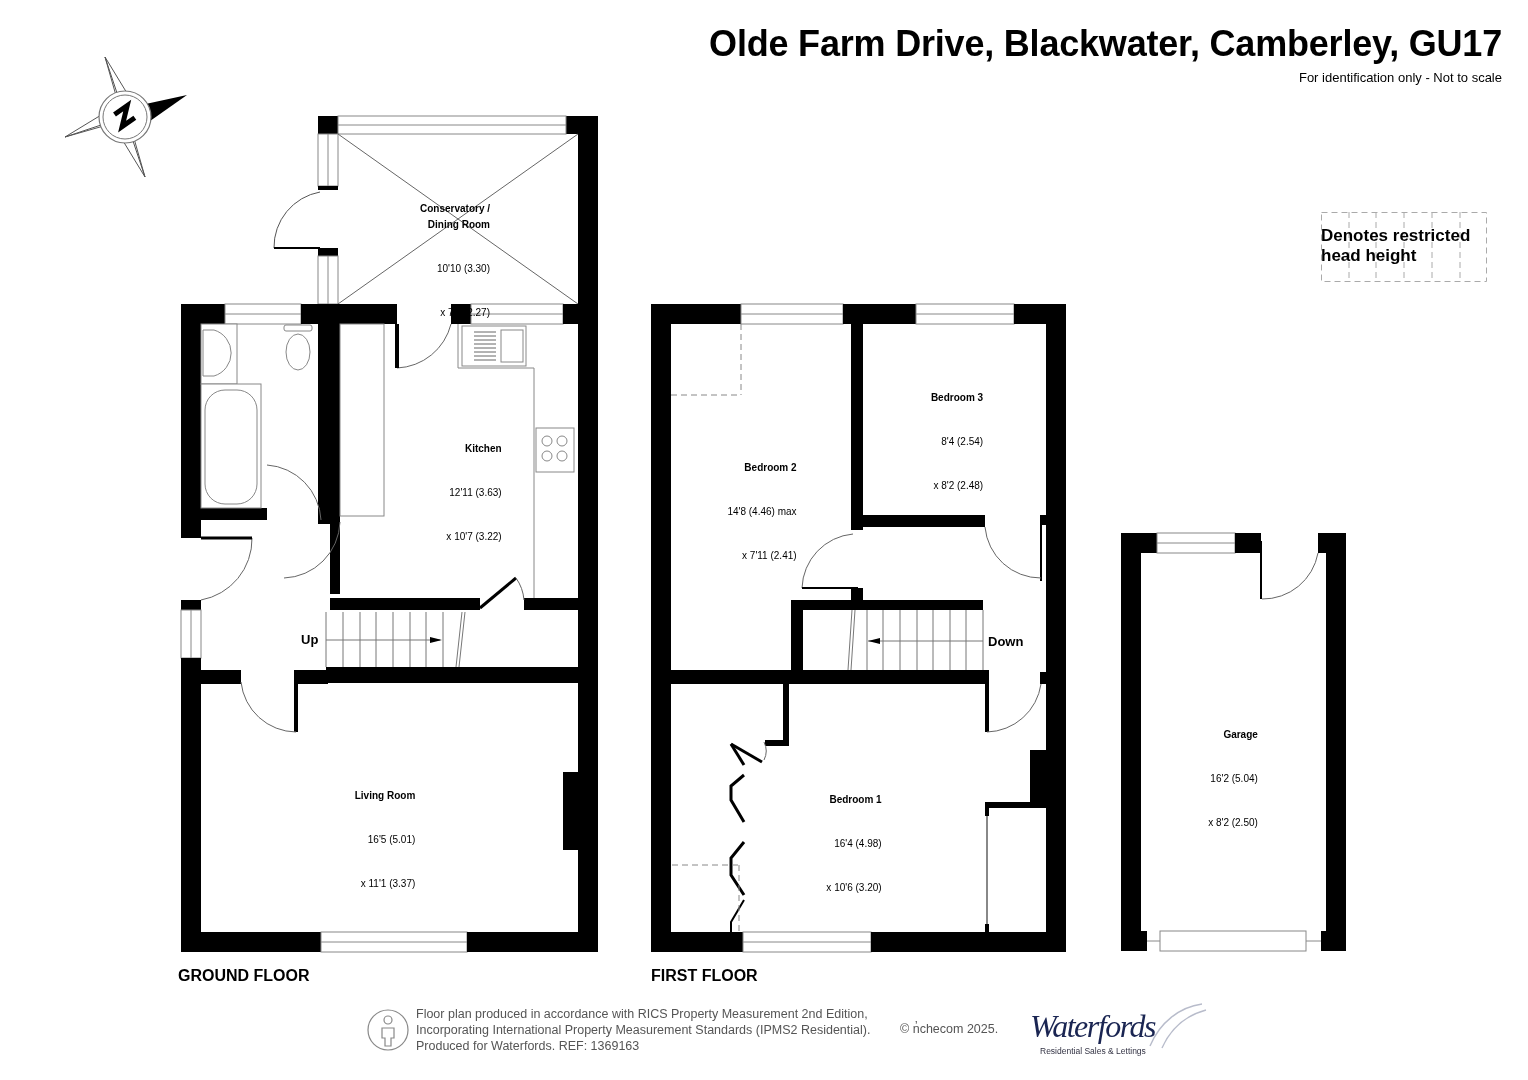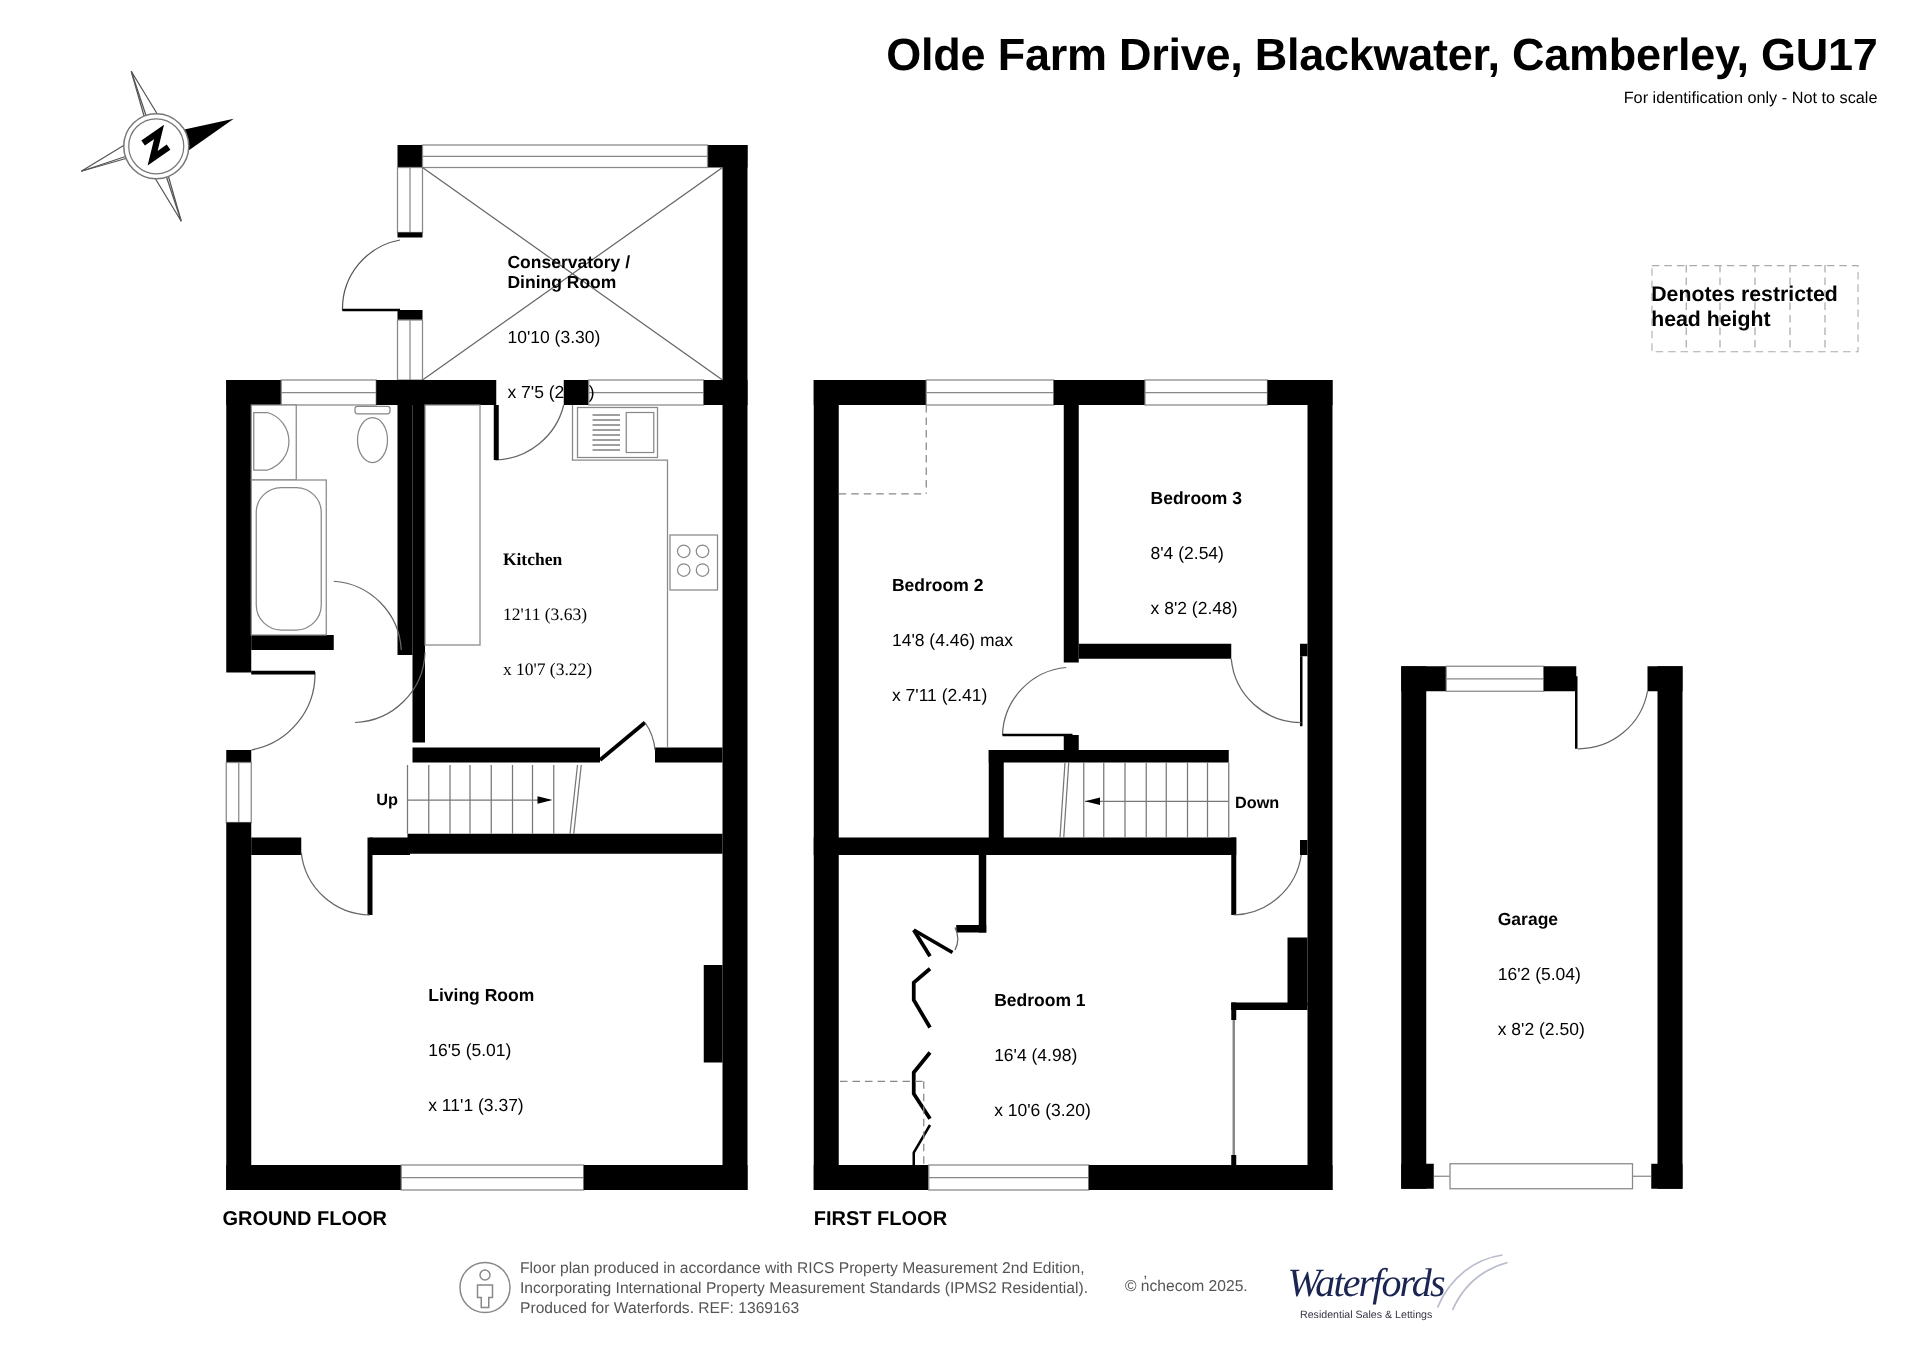--- a/index.html
+++ b/index.html
@@ -5,21 +5,21 @@
   html, body { margin: 0; padding: 0; background: #ffffff; }
   body { width: 1528px; height: 1080px; position: relative; overflow: hidden; font-family: "Liberation Sans", sans-serif; color: #000; }
   .header { position: absolute; right: 26px; top: 22px; text-align: right; }
   .title { font-size: 36px; font-weight: bold; letter-spacing: -0.2px; line-height: 44px; }
   .areas { margin-top: 4px; }
   .area-line { font-size: 21px; line-height: 26px; }
   .ident { font-size: 13px; line-height: 20px; margin-top: 2px; }
   .restricted { position: absolute; left: 1321px; top: 212px; width: 166px; height: 70px; }
   .restricted-label { position: absolute; left: 0; top: 14px; width: 166px; text-align: left; font-size: 17px; font-weight: bold; line-height: 20px; }
   svg.plan { position: absolute; left: 0; top: 0; }
-  .room-label { position: absolute; text-align: left; font-size: 14px; line-height: 16px; transform: translateX(-50%); white-space: nowrap; }
+  .room-label { position: absolute; text-align: right; font-size: 10px; line-height: 16px; transform: translateX(-50%); white-space: nowrap; }
   .room-name { font-weight: bold; display: block; }
   .room-dim { display: block; margin-top: 28px; }
   .floor-label { position: absolute; font-size: 16px; font-weight: bold; }
   .misc-label { position: absolute; font-size: 13px; font-weight: bold; }
   .footer-text { position: absolute; left: 416px; top: 1006px; font-size: 12.5px; line-height: 16px; color: #555; }
   .footer-copy { position: absolute; left: 900px; top: 1022px; font-size: 12.5px; color: #555; }
   .logo { position: absolute; left: 1030px; top: 1002px; width: 175px; height: 60px; }
   .logo-main { position: absolute; left: 0; top: 6px; font-family: "Liberation Serif", serif; font-style: italic; font-size: 32px; color: #1a2552; letter-spacing: -1.5px; }
   .logo-sub { position: absolute; left: 10px; top: 44px; font-size: 8.5px; color: #334; }
 </style>
@@ -262,21 +262,21 @@
     <path d="M1318,553 A56,56 0 0 1 1262,599" fill="none" stroke="#666"></path>
   </g>
 </svg>
 
 <div class="room-label" style="left:455px; top:201px;">
   <span class="room-name">Conservatory /</span>
   <span class="room-name">Dining Room</span>
   <span class="room-dim">10'10 (3.30)</span>
   <span class="room-dim">x 7'5 (2.27)</span>
 </div>
-<div class="room-label" style="left:438px; top:441px;font-family:Liberation Serif, serif;">
+<div class="room-label" style="left:474px; top:441px;">
   <span class="room-name">Kitchen</span>
   <span class="room-dim">12'11 (3.63)</span>
   <span class="room-dim">x 10'7 (3.22)</span>
 </div>
 <div class="room-label" style="left:385px; top:788px;">
   <span class="room-name">Living Room</span>
   <span class="room-dim">16'5 (5.01)</span>
   <span class="room-dim">x 11'1 (3.37)</span>
 </div>
 <div class="misc-label" style="left:301px; top:632px;">Up</div>
@@ -285,21 +285,21 @@
 <div class="room-label" style="left:762px; top:460px;">
   <span class="room-name">Bedroom 2</span>
   <span class="room-dim">14'8 (4.46) max</span>
   <span class="room-dim">x 7'11 (2.41)</span>
 </div>
 <div class="room-label" style="left:957px; top:390px;">
   <span class="room-name">Bedroom 3</span>
   <span class="room-dim">8'4 (2.54)</span>
   <span class="room-dim">x 8'2 (2.48)</span>
 </div>
-<div class="room-label" style="left:834px; top:792px;">
+<div class="room-label" style="left:854px; top:792px;">
   <span class="room-name">Bedroom 1</span>
   <span class="room-dim">16'4 (4.98)</span>
   <span class="room-dim">x 10'6 (3.20)</span>
 </div>
 <div class="misc-label" style="left:988px; top:634px;">Down</div>
 <div class="floor-label" style="left:651px; top:967px;">FIRST FLOOR</div>
 
 <div class="room-label" style="left:1233px; top:727px;">
   <span class="room-name">Garage</span>
   <span class="room-dim">16'2 (5.04)</span>

